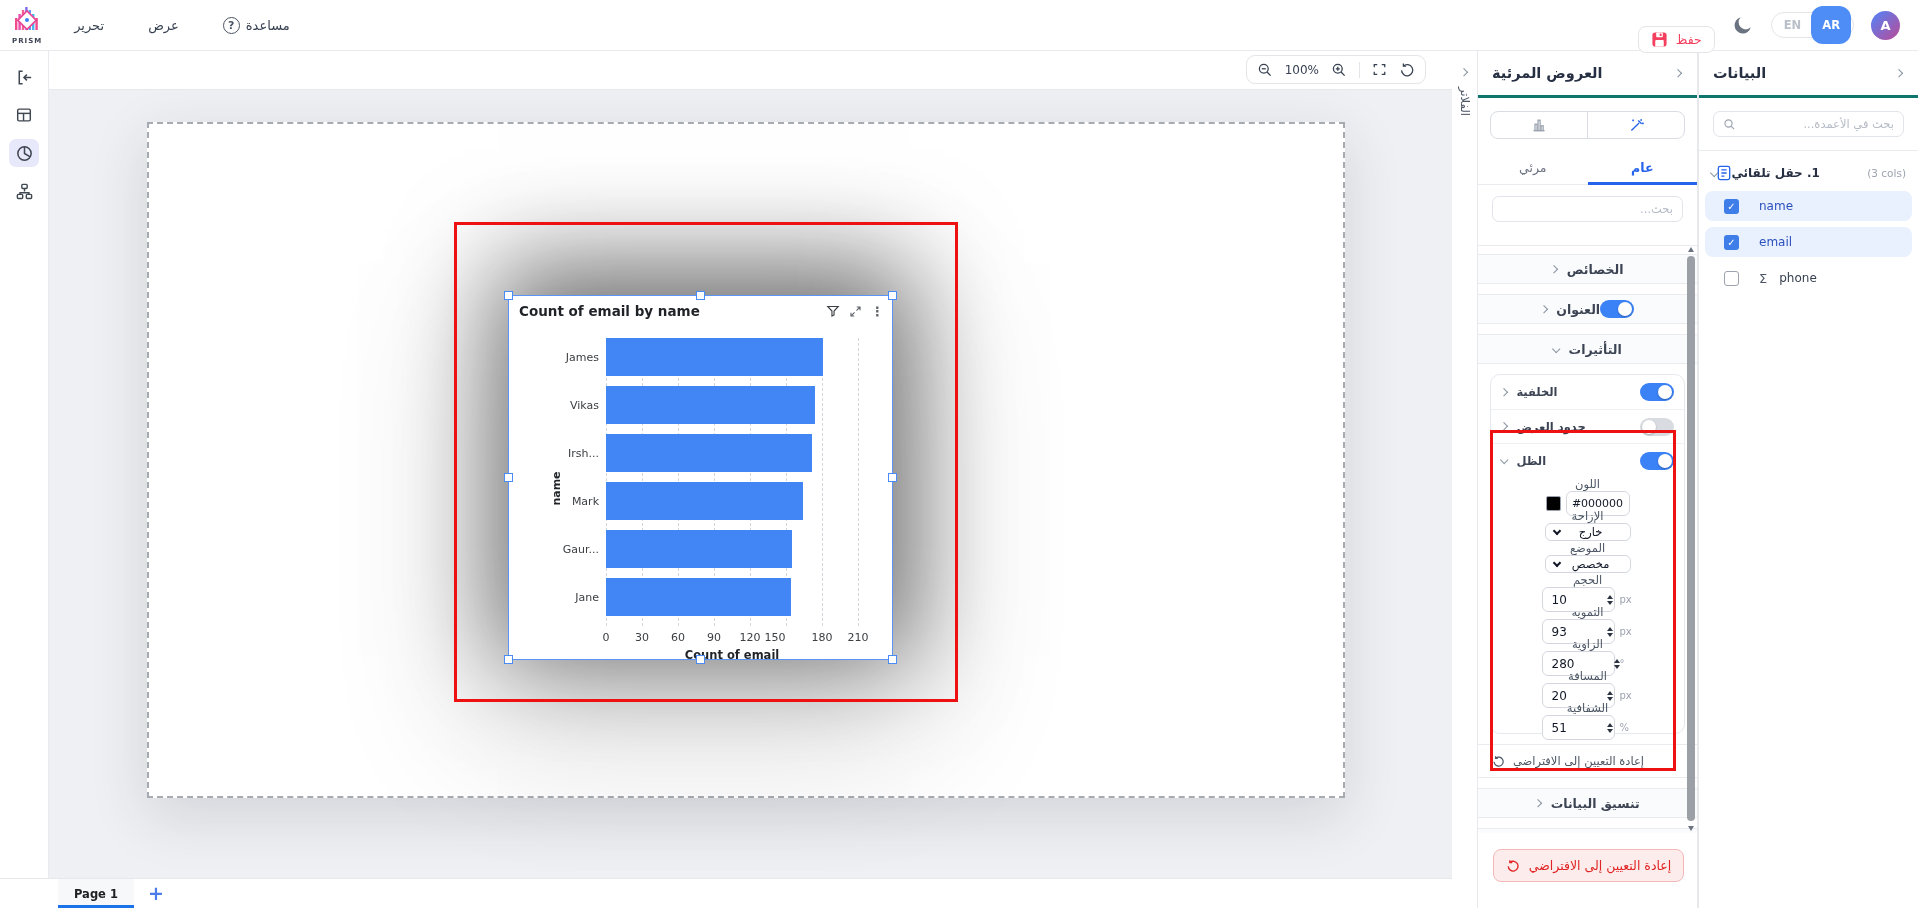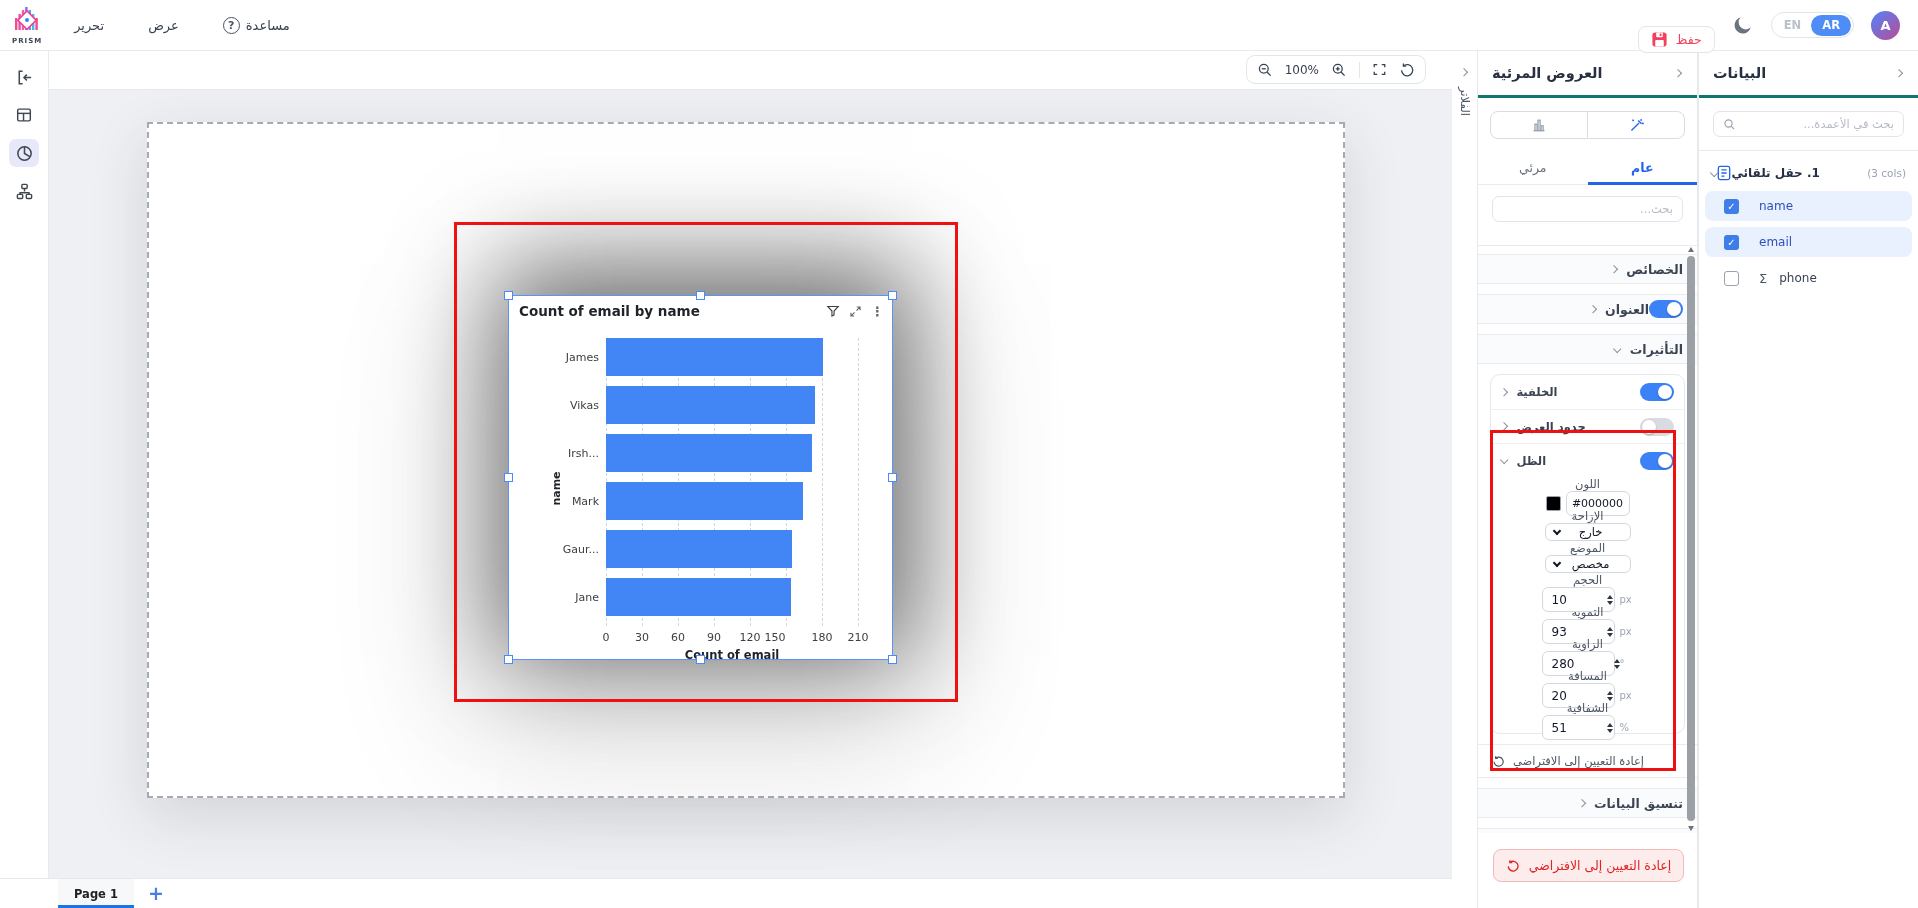--- a/index.html
+++ b/index.html
@@ -21,21 +21,21 @@
   .help-circle { width:17px; height:17px; border:1.4px solid #4b5563; border-radius:50%;
     font-size:11px; font-weight:bold; color:#4b5563; display:flex; align-items:center; justify-content:center; }
   .topbar-right { margin-left:auto; display:flex; align-items:center; gap:17px; padding-right:18px; }
   .save-btn { display:flex; align-items:center; gap:8px; border:1px solid #e3e5e8; border-radius:8px;
     height:27px; padding:0 12px; background:#fff; cursor:pointer;margin-top:28px; }
   .save-btn span { color:#f43f5e; font-size:12.5px; }
   .lang-toggle { display:flex; align-items:center; background:#fff; border:1px solid #e3e5e8;
     border-radius:14px; height:26px; padding:2px; }
   .lang-en { color:#b9c0c9; font-size:11.5px; font-weight:bold; padding:0 10px; }
   .lang-ar { background:#4e8df6; color:#fff; font-size:11.5px; font-weight:bold; border-radius:12px;
-    height:21px; display:flex; align-items:center; padding:0 11px; }
+    height:38px; display:flex; align-items:center; padding:0 11px; }
   .avatar { width:29px; height:29px; border-radius:50%; color:#fff; font-size:13px; font-weight:bold;
     display:flex; align-items:center; justify-content:center;
     background:linear-gradient(135deg,#5b7ff0 10%,#b0509f 90%); }
 
   
   .leftrail { position:absolute; left:0; top:51px; width:49px; bottom:0; background:#fff;
     border-right:1px solid #e8eaed; display:flex; flex-direction:column; align-items:center;
     padding-top:12px; gap:10px; z-index:20; }
   .rail-btn { width:30px; height:28px; border-radius:7px; display:flex; align-items:center; justify-content:center; cursor:pointer; }
   .rail-btn.active { background:#e7e9fb; }
@@ -107,21 +107,21 @@
   .icon-group > div:first-child { border-right:1px solid #d9dde2; }
   .viz-tabs { display:flex; margin-top:12px; border-bottom:1px solid #e9ebee; height:34px; }
   .viz-tab { flex:1; display:flex; align-items:center; justify-content:center; font-size:12.5px;
     color:#6b7280; cursor:pointer; position:relative; }
   .viz-tab.active { color:#2563eb; font-weight:bold; }
   .viz-tab.active::after { content:""; position:absolute; left:0; right:0; bottom:-1px; height:3px; background:#2563eb; }
   .viz-search { margin:11px 14px; }
   .viz-scroll { position:absolute; left:0; right:0; top:194px; height:588px; overflow:hidden;
     border-top:1px solid #e9ebee; }
   .sec-row { height:30px; margin-top:10px; background:#fafbfc; border-top:1px solid #e9ebee;
-    border-bottom:1px solid #e9ebee; display:flex; align-items:center; justify-content:flex-end;
+    border-bottom:1px solid #e9ebee; display:flex; align-items:center; justify-content:center;
     padding:0 14px; cursor:pointer; }
   .sec-left { display:flex; align-items:center; gap:9px; }
   .sec-label { font-size:12.5px; font-weight:bold; color:#3c4454; }
   .fx-box { margin:10px 12px 0; border:1px solid #e5e8ec; border-radius:10px; background:#fff; }
   .fx-row { height:34px; display:flex; align-items:center; justify-content:space-between; padding:0 10px; }
   .fx-row + .fx-row { border-top:1px solid #eef0f3; }
   .fld-row { height:32px; display:flex; align-items:center; justify-content:space-between; padding:0 10px;flex-direction:column; }
   .fld-label { font-size:11.5px; color:#4b5563; }
   .ctl { display:flex; align-items:center; gap:5px; }
   .unit { font-size:10px; color:#9ca3af; width:14px; }

